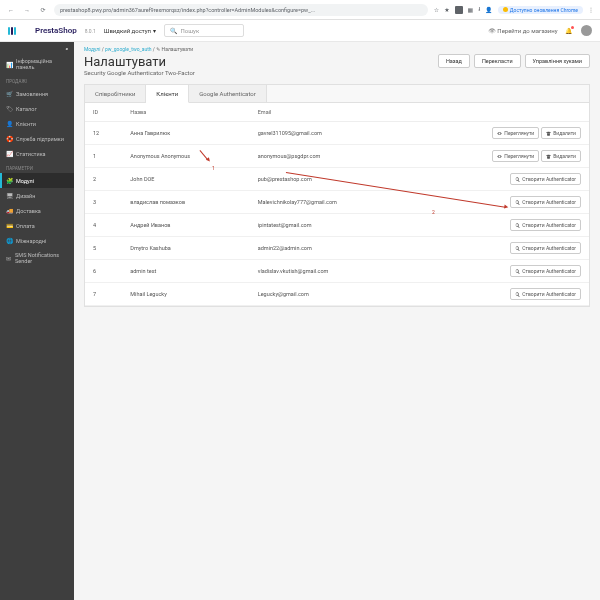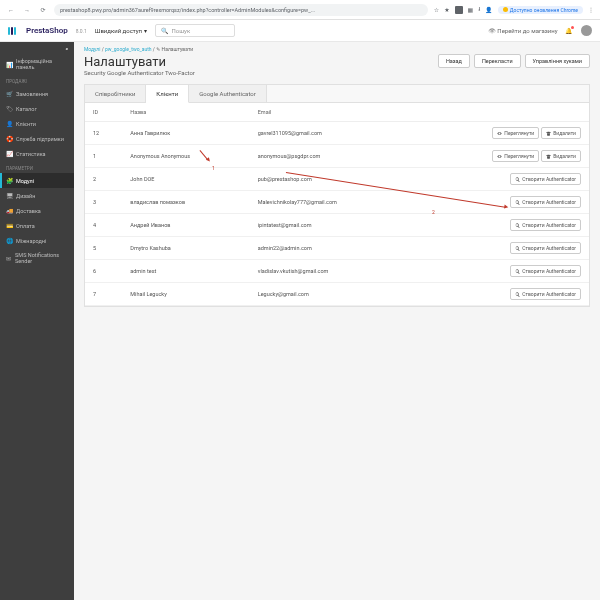--- a/index.html
+++ b/index.html
@@ -5,21 +5,21 @@
 *{margin:0;padding:0;box-sizing:border-box;font-family:-apple-system,BlinkMacSystemFont,"Segoe UI",Roboto,sans-serif}
 body{background:#f5f5f5;width:600px;height:600px;overflow:hidden;font-size:6px}
 .browser-bar{background:#fff;height:20px;display:flex;align-items:center;padding:0 6px;gap:6px;border-bottom:1px solid #e0e0e0}
 .nav-btn{width:10px;height:10px;display:flex;align-items:center;justify-content:center;color:#5f6368}
 .url-bar{flex:1;background:#f1f3f4;border-radius:10px;height:12px;display:flex;align-items:center;padding:0 6px;color:#5f6368;font-size:5.5px}
 .url-icons{display:flex;gap:5px;align-items:center;color:#5f6368}
 .chrome-update{background:#e8f0fe;border-radius:8px;padding:1px 5px;font-size:5px;color:#1a73e8;display:flex;align-items:center;gap:2px}
 .chrome-update .dot{width:5px;height:5px;border-radius:50%;background:#fbbc04}
 .ext-icon{width:8px;height:8px;background:#5f6368;border-radius:1px}
 .top-header{background:#fff;height:22px;display:flex;align-items:center;padding:0 8px;gap:8px;border-bottom:1px solid #e8e8e8}
-.logo{font-weight:600;color:#251b5b;font-size:8px;display:flex;align-items:center;gap:10px}
+.logo{font-weight:600;color:#251b5b;font-size:8px;display:flex;align-items:center;gap:19px}
 .logo-mark{display:flex;gap:1px}
 .logo-mark span{width:2px;height:8px;background:#24b9d7;border-radius:1px}
 .logo-mark span:nth-child(2){background:#251b5b}
 .version{color:#999;font-size:5px}
 .quick-access{color:#333;font-size:6px;display:flex;align-items:center;gap:2px}
 .search-box{border:1px solid #ddd;border-radius:2px;padding:2px 5px;font-size:6px;color:#999;width:80px;display:flex;align-items:center;gap:3px}
 .header-right{margin-left:auto;display:flex;align-items:center;gap:8px;color:#666;font-size:6px}
 .bell-wrap{position:relative}
 .bell-wrap::after{content:"";position:absolute;top:-1px;right:-1px;width:3px;height:3px;background:#ff5252;border-radius:50%}
 .avatar{width:11px;height:11px;border-radius:50%;background:#999}

